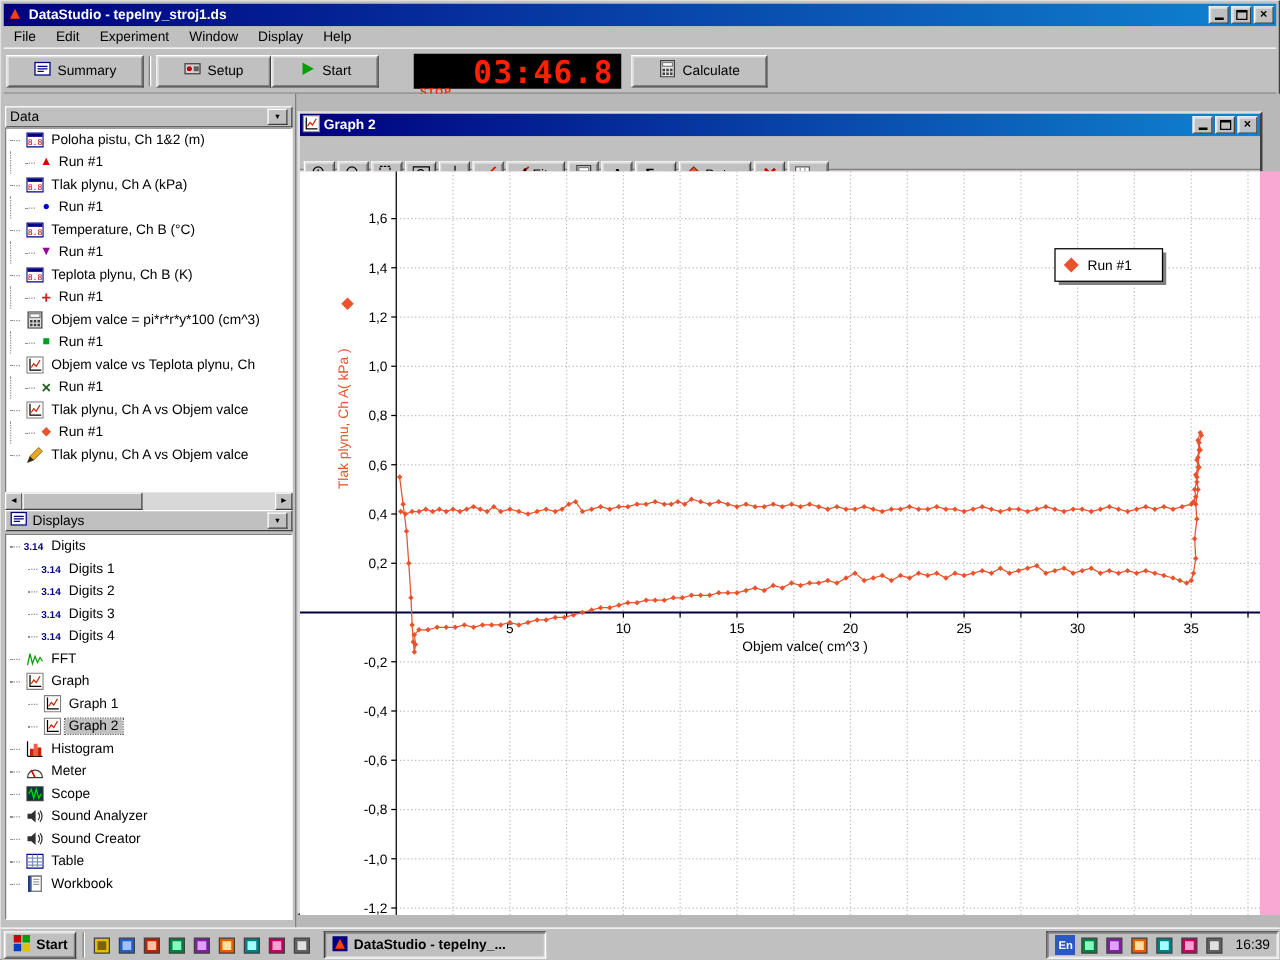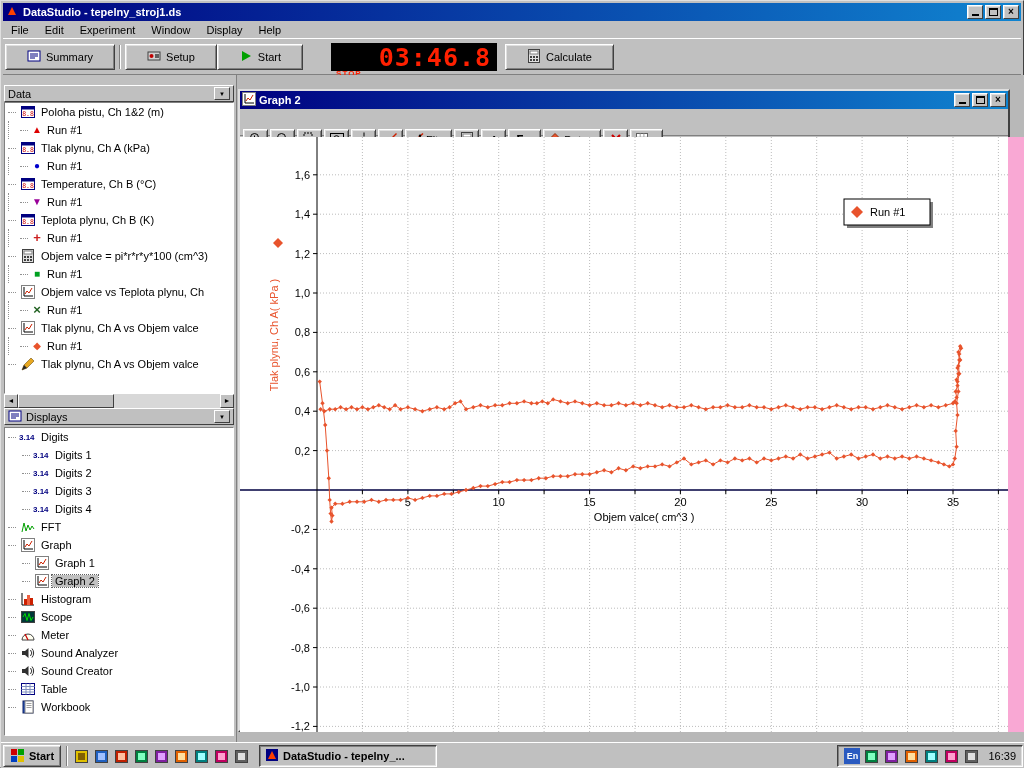--- a/index.html
+++ b/index.html
@@ -426,35 +426,35 @@
                 <rect x="6" y="3" width="3" height="10" fill="#ee6040"></rect>
                 <rect x="9" y="6" width="3" height="7" fill="#cc2000"></rect>
               </svg>
             </span>
             <span class="lbl">Histogram</span>
           </div>
           <div class="tree-row lvl1">
             <span class="stub"></span>
             <span class="ticn">
               <svg width="14" height="14" viewBox="0 0 14 14" xmlns="http://www.w3.org/2000/svg">
+                <path d="M1 12 A6 6 0 0 1 13 12 Z" fill="#fffff0" stroke="#404040"></path>
+                <line x1="7" y1="12" x2="4" y2="6" stroke="#cc0000" stroke-width="1.3"></line>
+              </svg>
+            </span>
+            <span class="lbl">Meter</span>
+          </div>
+          <div class="tree-row lvl1">
+            <span class="stub"></span>
+            <span class="ticn">
+              <svg width="14" height="14" viewBox="0 0 14 14" xmlns="http://www.w3.org/2000/svg">
                 <rect x="0.5" y="1.5" width="13" height="11" fill="#003838" stroke="#404040"></rect>
                 <polyline points="2,7 4,3.5 6,10.5 8,3.5 10,10.5 12,7" stroke="#00e000" fill="none"></polyline>
               </svg>
             </span>
             <span class="lbl">Scope</span>
-          </div>
-          <div class="tree-row lvl1">
-            <span class="stub"></span>
-            <span class="ticn">
-              <svg width="14" height="14" viewBox="0 0 14 14" xmlns="http://www.w3.org/2000/svg">
-                <path d="M1 12 A6 6 0 0 1 13 12 Z" fill="#fffff0" stroke="#404040"></path>
-                <line x1="7" y1="12" x2="4" y2="6" stroke="#cc0000" stroke-width="1.3"></line>
-              </svg>
-            </span>
-            <span class="lbl">Meter</span>
           </div>
           <div class="tree-row lvl1">
             <span class="stub"></span>
             <span class="ticn">
               <svg width="14" height="14" viewBox="0 0 14 14" xmlns="http://www.w3.org/2000/svg">
                 <polygon points="1,5 4,5 7.5,2 7.5,12 4,9 1,9" fill="#303030"></polygon>
                 <path d="M9.5 4 A4.5 4.5 0 0 1 9.5 10" stroke="#303030" fill="none"></path>
                 <path d="M11 2.5 A7 7 0 0 1 11 11.5" stroke="#303030" fill="none"></path>
               </svg>
             </span>

